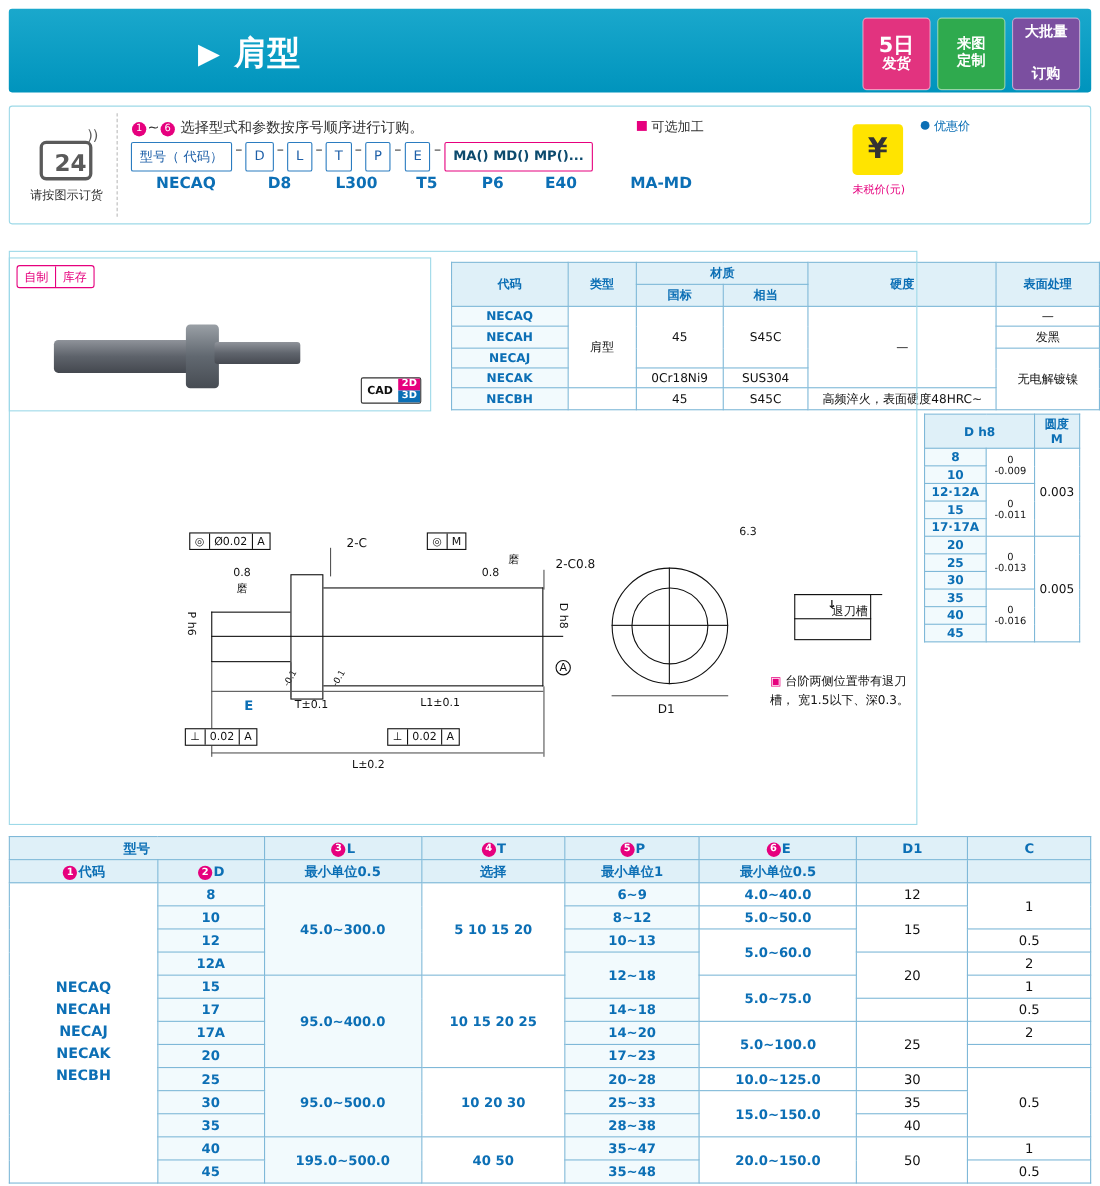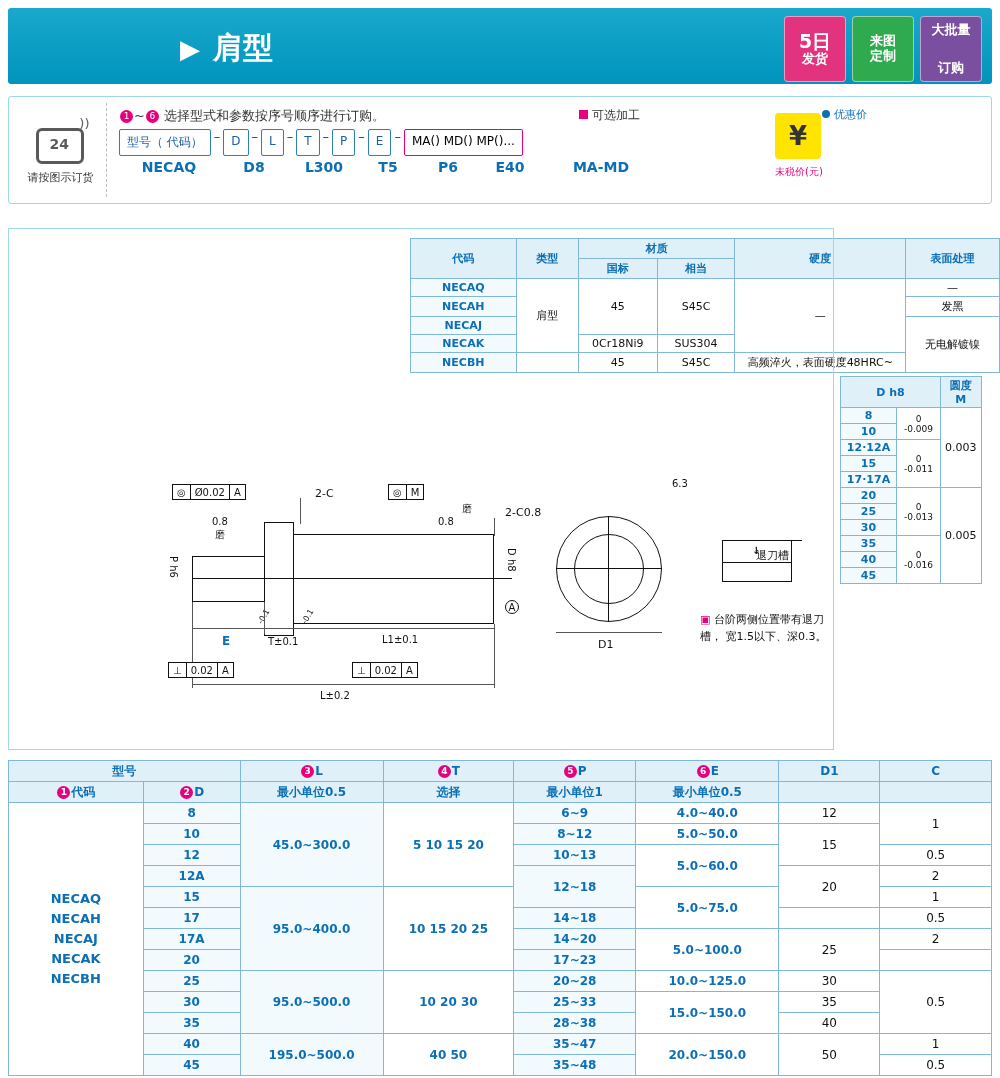--- a/index.html
+++ b/index.html
@@ -52,63 +52,63 @@
     position:absolute; left:6px; top:6px; width:92px; height:94px;
     border-right:1px dashed #bbb;
     display:flex; flex-direction:column; align-items:center; justify-content:center;
   }
   .phone-icon { width:62px; height:52px; position:relative; }
   .phone-icon .body {
     position:absolute; left:6px; top:12px; width:48px; height:36px;
     border:3px solid #5a5a5a; border-radius:6px;
   }
   .phone-icon .num {
-    position:absolute; left:20px; top:20px; font-size:14px; font-weight:bold; color:#5a5a5a;
+    position:absolute; left:20px; top:20px; font-size:21px; font-weight:bold; color:#5a5a5a;
   }
   .phone-icon .wave {
     position:absolute; right:2px; top:0px; font-size:13px; color:#5a5a5a;
   }
   .phone-label { font-size:11px; color:#333; margin-top:2px; }
 
   .order-note {
     position:absolute; left:110px; top:10px; font-size:13px; color:#333;
   }
   .circnum {
     display:inline-block; width:13px; height:13px; line-height:13px;
     border-radius:50%; background:#e6007e; color:#fff; font-size:9px;
     text-align:center; vertical-align:1px; margin:0 1px;
   }
 
   .code-row { position:absolute; left:110px; top:32px; display:flex; gap:3px; }
   .code-box {
     border:1px solid #2b7cc0; background:#fff; color:#1d5fa8;
     padding:4px 7px; font-size:12px; border-radius:2px; white-space:nowrap;
   }
-  .code-box.pink { border-color:#e6007e; color:#000000; }
+  .code-box.pink { border-color:#e6007e; color:#0c4a6e;font-weight:bold; }
   .dash { color:#333; font-size:13px; }
   .code-values { position:absolute; left:110px; top:62px; display:flex; align-items:center; }
   .code-values span {
     color:#0c6fb5; font-weight:bold; font-size:14px; text-align:center;
   }
   .cv1{width:100px;} .cv2{width:70px;} .cv3{width:70px;} .cv4{width:58px;}
   .cv5{width:62px;} .cv6{width:62px;} .cv7{width:120px;}
 
   .mach-note { position:absolute; left:570px; top:10px; font-size:12px; color:#333; }
   .mach-note .sq { display:inline-block; width:9px; height:9px; background:#e6007e; margin-right:4px; }
 
   .price-box {
     position:absolute; right:6px; top:8px; width:210px; height:90px;
   }
   .yen {
     position:absolute; left:0; top:8px; width:46px; height:46px;
     background:#ffe400; border-radius:4px; color:#333;
     font-size:26px; font-weight:bold; text-align:center; line-height:46px;
   }
   .tax-note { position:absolute; left:0; top:60px; font-size:10px; color:#e6007e; }
-  .price-title { position:absolute; left:47px; top:2px; font-size:11px; color:#0c6fb5; }
+  .price-title { position:absolute; left:62px; top:2px; font-size:11px; color:#0c6fb5; }
   .price-title .dot { display:inline-block; width:8px; height:8px; border-radius:50%; background:#0c6fb5; margin-right:4px;}
   .ptable { position:absolute; left:54px; top:18px; border-collapse:collapse; }
   .ptable td { border:1px solid #7fb8d8; font-size:10px; padding:2px 5px; text-align:center; }
   .ptable td.hd { background:#dff0f8; color:#0c6fb5; }
 
   
   .imgbox {
     position:absolute; left:8px; top:234px; width:384px; height:140px;
     border:1px solid #9dd9e8; background:#fff;
   }
@@ -282,20 +282,38 @@
 
     <div class="price-box">
       <div class="yen">¥</div>
       <div class="tax-note">未税价(元)</div>
       <div class="price-title">
         <span class="dot"></span><span>优惠价</span>
       </div>
     </div>
   </div>
 
+  <div class="imgbox">
+    <div class="tag-made">
+      <span class="a">自制</span>
+      <span class="b">库存</span>
+    </div>
+    <div class="shaft">
+      <div class="main"></div>
+      <div class="collar"></div>
+      <div class="small"></div>
+    </div>
+    <div class="cad-badge">
+      <span class="c">CAD</span>
+      <span class="dcol">
+        <span class="d">2D</span>
+        <span class="d2">3D</span>
+      </span>
+    </div>
+  </div>
 
   <table class="mattable">
     <tbody>
         <tr>
       <th rowspan="2" style="width:110px">代码</th>
       <th rowspan="2" style="width:66px">类型</th>
       <th colspan="2" style="width:160px">材质</th>
       <th rowspan="2" style="width:180px">硬度</th>
       <th rowspan="2" style="width:100px">表面处理</th>
     </tr>

